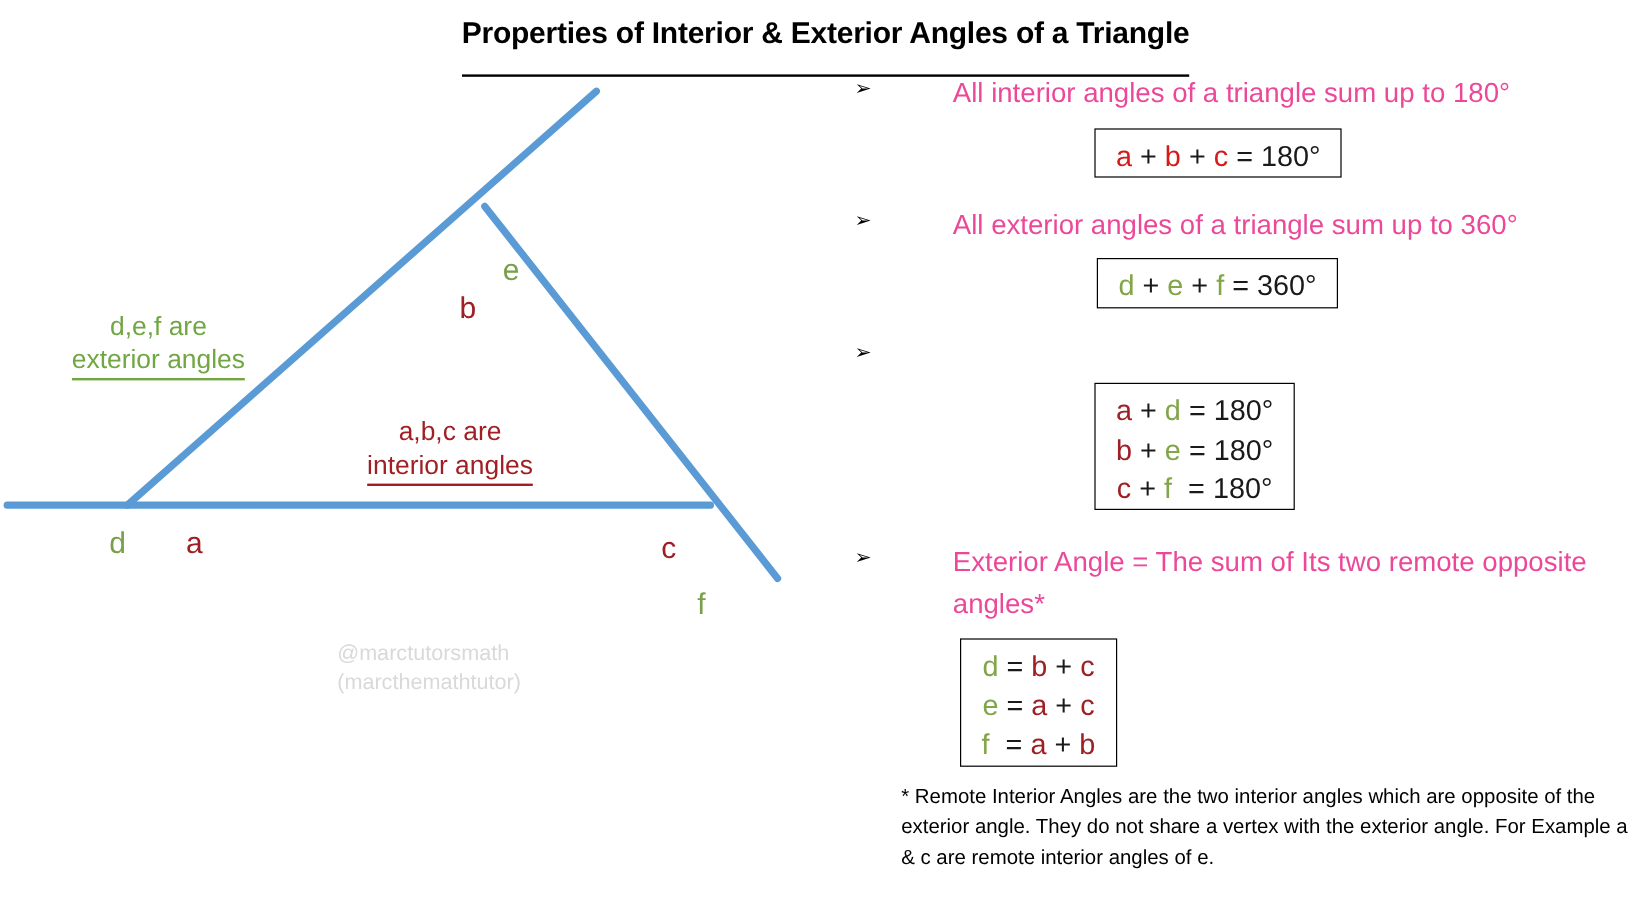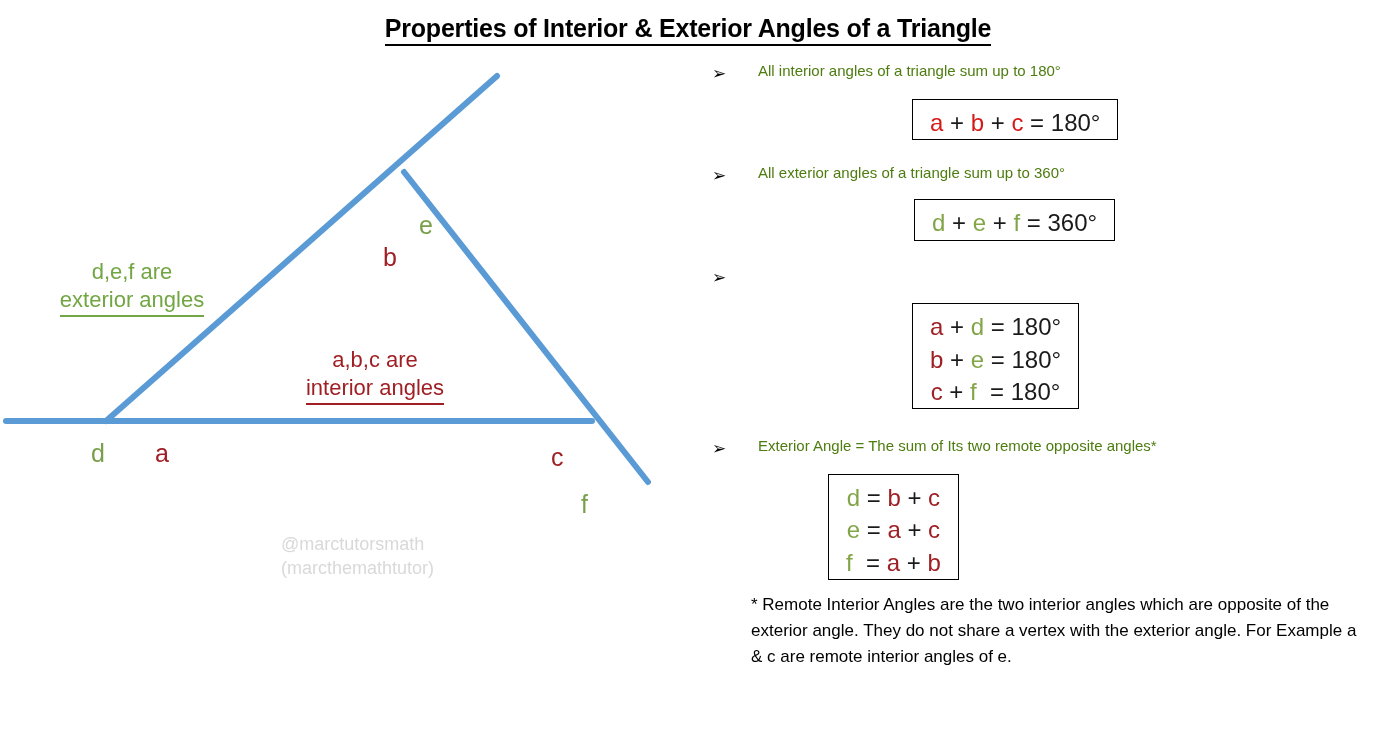--- a/index.html
+++ b/index.html
@@ -22,21 +22,21 @@
     left: 0;
     width: 1376px;
     text-align: center;
     font-size: 25px;
     font-weight: bold;
     color: #000000;
     letter-spacing: -0.2px;
   }
   #page-title span {
     border-bottom: 2px solid #000000;
-    padding-bottom: 2px;
+    padding-bottom: 20px;
   }
 
   
   #diagram {
     position: absolute;
     left: 0;
     top: 55px;
     width: 700px;
     height: 500px;
   }
@@ -108,23 +108,24 @@
   }
   .bullet-arrow {
     width: 46px;
     flex: 0 0 46px;
     font-size: 17px;
     color: #000000;
     line-height: 1.5;
     padding-top: 1px;
   }
   .bullet-text {
-    font-size: 15px;
-    color: #4d7c0f;
+    font-size: 23px;
+    color: #ec4899;
     line-height: 1.5;
+    margin-left: 36px;
   }
 
   .formula-box {
     border: 1.6px solid #000000;
     display: inline-block;
     padding: 7px 17px 0 17px;
     background: #ffffff;
   }
   .formula-wrap { display: flex; }
   .formula-line {
@@ -138,21 +139,21 @@
   .fg { color: #82a548; }
   .fr-bright { color: #d51a1a; }
 
   .b1 { margin-top: 0; }
   .box1-wrap { margin-top: 12px; margin-left: 200px; }
   .b2 { margin-top: 22px; }
   .box2-wrap { margin-top: 11px; margin-left: 202px; }
   .b3 { margin-top: 23px; }
   .box3-wrap { margin-top: 13px; margin-left: 200px; }
   .b4 { margin-top: 26px; }
-  .box4-wrap { margin-top: 12px; margin-left: 116px; }
+  .box4-wrap { margin-top: 12px; margin-left: 88px; }
 
   #footnote {
     margin-top: 12px;
     margin-left: 39px;
     width: 612px;
     font-size: 17px;
     line-height: 1.52;
     color: #000000;
   }
 </style>

